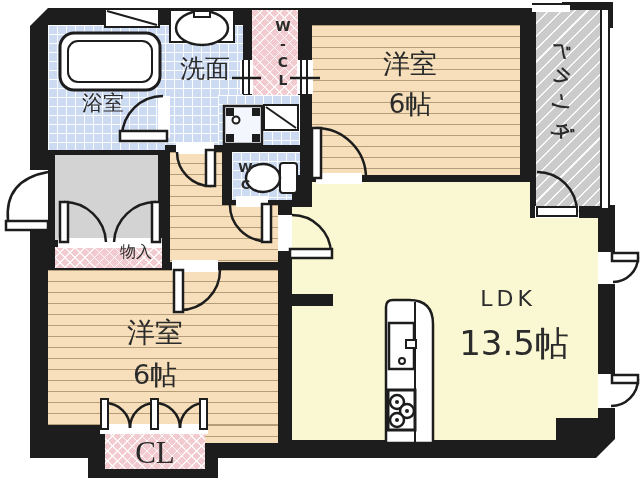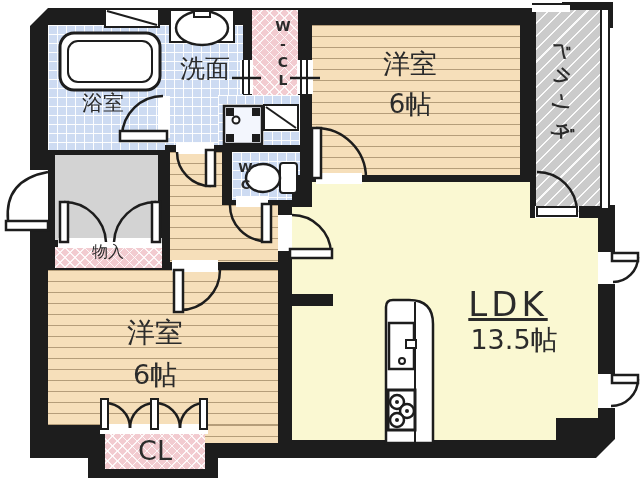--- a/index.html
+++ b/index.html
@@ -204,27 +204,27 @@
       <rect x="101" y="399" width="7" height="30" fill="#fff" stroke="#1d1d1d" stroke-width="2"></rect>
       <rect x="151" y="399" width="7" height="30" fill="#fff" stroke="#1d1d1d" stroke-width="2"></rect>
       <rect x="200" y="399" width="7" height="30" fill="#fff" stroke="#1d1d1d" stroke-width="2"></rect>
     </g>
   </svg>
 
   <div class="label" style="left:58px;top:92px;width:90px;font-size:21px;">浴室</div>
   <div class="label" style="left:164px;top:56px;width:82px;font-size:25px;">洗面</div>
   <div class="label vtext" style="left:262px;top:16px;width:28px;height:76px;font-size:14px;font-weight:600;">W-CL</div>
   <div class="label vtext" style="left:230px;top:155px;width:22px;height:44px;font-size:13px;font-weight:600;">WC</div>
-  <div class="label" style="left:64px;top:244px;width:88px;font-size:16px;">物入</div>
+  <div class="label" style="left:64px;top:244px;width:88px;font-size:16px;text-align:right;">物入</div>
   <div class="label" style="left:358px;top:50px;width:104px;font-size:27px;">洋室</div>
   <div class="label" style="left:358px;top:91px;width:104px;font-size:26px;">6帖</div>
   <div class="label rot-chars" style="left:546px;top:40px;width:32px;font-size:19px;font-weight:600;">
       <span>ベ</span>
       <span>ラ</span>
       <span>ン</span>
       <span>ダ</span>
     </div>
-  <div class="label" style="left:428px;top:287px;width:160px;font-size:34px;letter-spacing:4px;text-decoration:underline;">LDK</div>
-  <div class="label" style="left:428px;top:326px;width:172px;font-size:27px;">13.5帖</div>
+  <div class="label" style="left:428px;top:287px;width:160px;font-size:22px;letter-spacing:4px;">LDK</div>
+  <div class="label" style="left:428px;top:326px;width:172px;font-size:34px;">13.5帖</div>
   <div class="label" style="left:103px;top:318px;width:104px;font-size:28px;">洋室</div>
   <div class="label" style="left:103px;top:361px;width:104px;font-size:27px;">6帖</div>
-  <div class="label" style="left:113px;top:437px;width:84px;font-size:27px;">CL</div>
+  <div class="label" style="left:113px;top:437px;width:84px;font-size:31px;font-family:Liberation Serif, serif;">CL</div>
 </div>
 
 </body></html>

